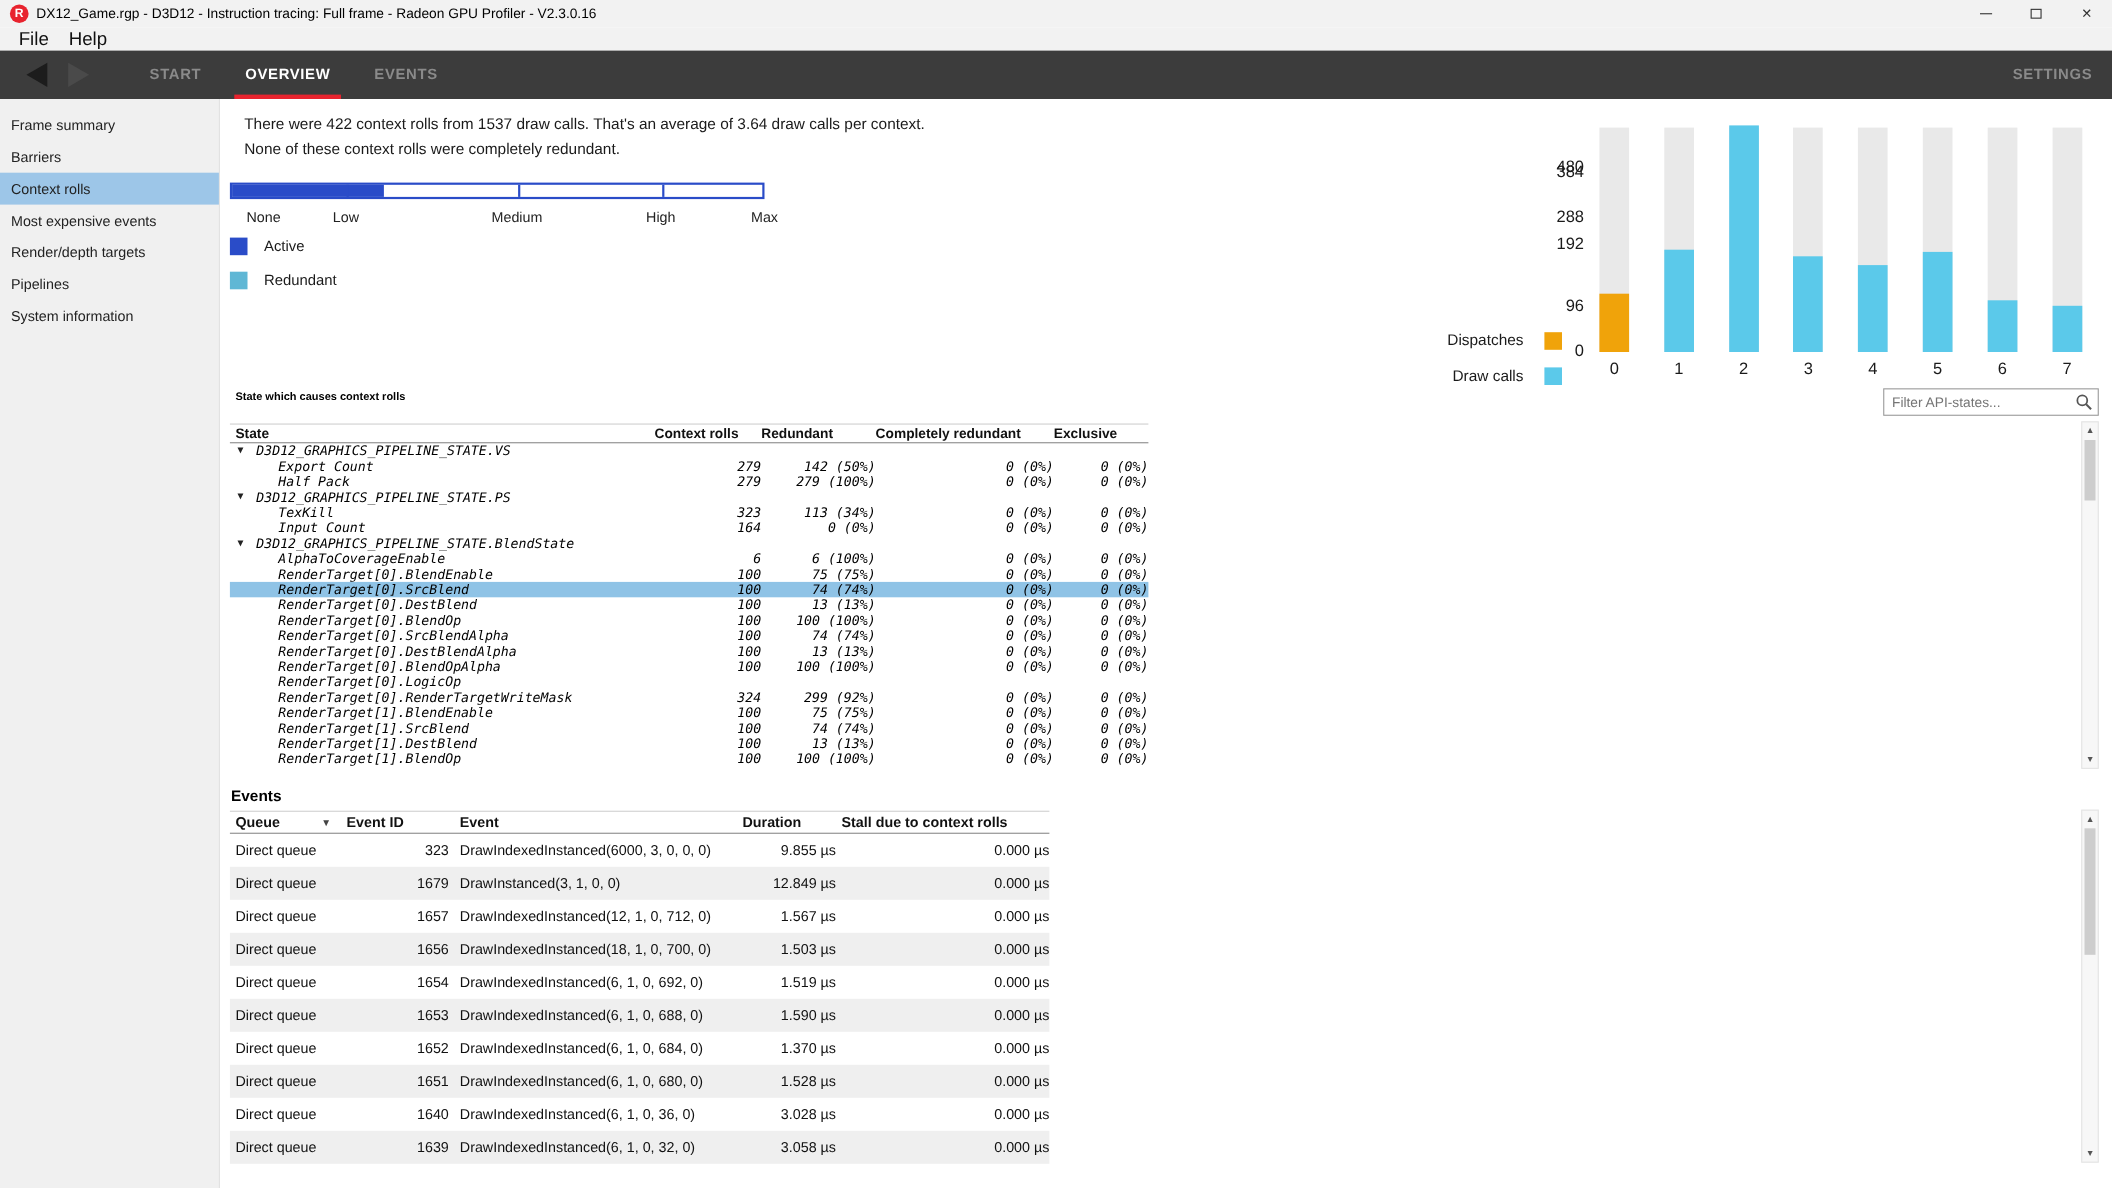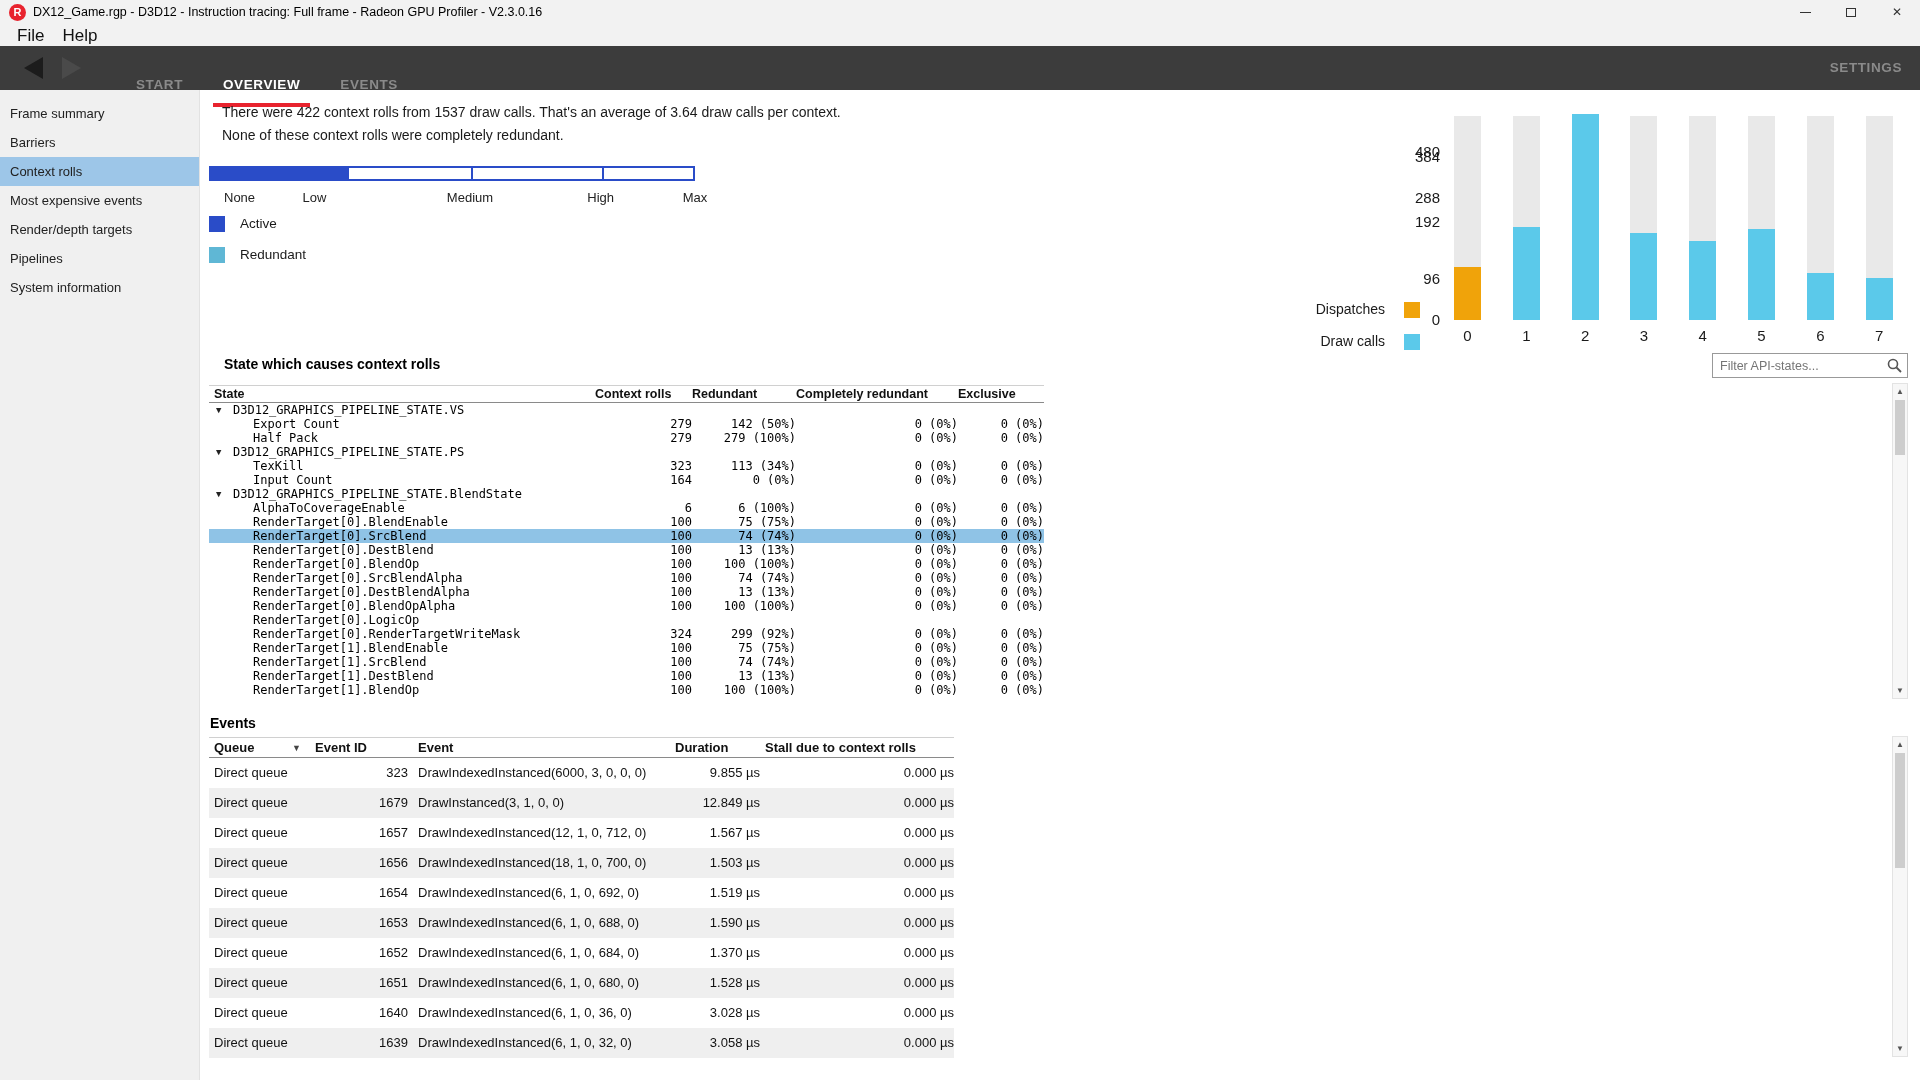--- a/index.html
+++ b/index.html
@@ -22,21 +22,21 @@
   .menu-item { padding:0 9px; line-height:21px; font-size:17px; color:#111; }
 
   
   #navbar { position:absolute; left:0; top:46px; width:1920px; height:44px; background:#3c3c3c; }
   #nav-back { position:absolute; left:24px; top:11px; width:0; height:0;
               border-top:11px solid transparent; border-bottom:11px solid transparent;
               border-right:19px solid #1c1c1c; }
   #nav-forward { position:absolute; left:62px; top:11px; width:0; height:0;
               border-top:11px solid transparent; border-bottom:11px solid transparent;
               border-left:19px solid #4a4a4a; }
-  #nav-tabs { position:absolute; left:116px; top:0; height:44px; display:flex;margin-top:17px; }
+  #nav-tabs { position:absolute; left:116px; top:0; height:44px; display:flex; }
   .tab { position:relative; padding:0 20px; line-height:44px; font-size:13.5px; font-weight:bold;
          letter-spacing:.6px; color:#8a8a8a; }
   .tab.active { color:#fff; }
   .tab.active::after { content:""; position:absolute; left:10px; right:10px; bottom:0; height:4px; background:#e8232e; }
   #settings { position:absolute; right:18px; top:0; line-height:44px; font-size:13.5px; font-weight:bold;
               letter-spacing:.6px; color:#8a8a8a; }
 
   
   #sidebar { position:absolute; left:0; top:90px; width:200px; bottom:0; background:#f0f0f0;
              border-right:1px solid #e2e2e2; padding-top:9px; }
@@ -65,28 +65,28 @@
   .chart-legend-swatch { position:absolute; left:1404px; width:16px; height:16px; }
 
   
   #filter-box { position:absolute; left:1712px; top:353px; width:196px; height:25px; }
   #filter-input { width:100%; height:100%; border:1px solid #999; background:#fff;
                   font-family:"Liberation Sans",sans-serif; font-size:12.5px; color:#333;
                   padding:0 26px 0 7px; outline:none; }
   #filter-search-icon { position:absolute; right:5px; top:4px; width:17px; height:17px; }
 
   
-  #state-heading { position:absolute; left:224px; top:356px; font-size:14px; font-weight:bold; color:#000; }
+  #state-heading { position:absolute; left:214px; top:356px; font-size:10px; font-weight:bold; color:#000; }
   #state-table { position:absolute; left:209px; top:385px; width:835px; }
   .st-header { display:grid; grid-template-columns:386px 97px 104px 162px 86px; height:18px;
                border-top:1px solid #d0d0d0; border-bottom:1px solid #8a8a8a; }
   .st-h { font-size:12.5px; font-weight:bold; line-height:17px; white-space:nowrap; }
   .st-h:first-child { padding-left:5px; }
   .st-row { display:grid; grid-template-columns:386px 97px 104px 162px 86px; height:14px;
-            font-family:"DejaVu Sans Mono",monospace; font-size:12px; line-height:14px; color:#000; }
+            font-family:"DejaVu Sans Mono",monospace; font-size:12px; line-height:14px; color:#000;font-style:italic; }
   .st-row.selected { background:#8fc3e6; }
   .st-label { white-space:nowrap; overflow:hidden; }
   .st-label.group { padding-left:7px; }
   .st-label.item { padding-left:44px; }
   .tree-arrow { display:inline-block; width:17px; font-size:9px; color:#222; vertical-align:top; }
   .st-num { text-align:right; white-space:nowrap; }
 
   
   #events-heading { position:absolute; left:210px; top:715px; font-size:14px; font-weight:bold; color:#000; }
   #events-table { position:absolute; left:209px; top:737px; width:745px; }

